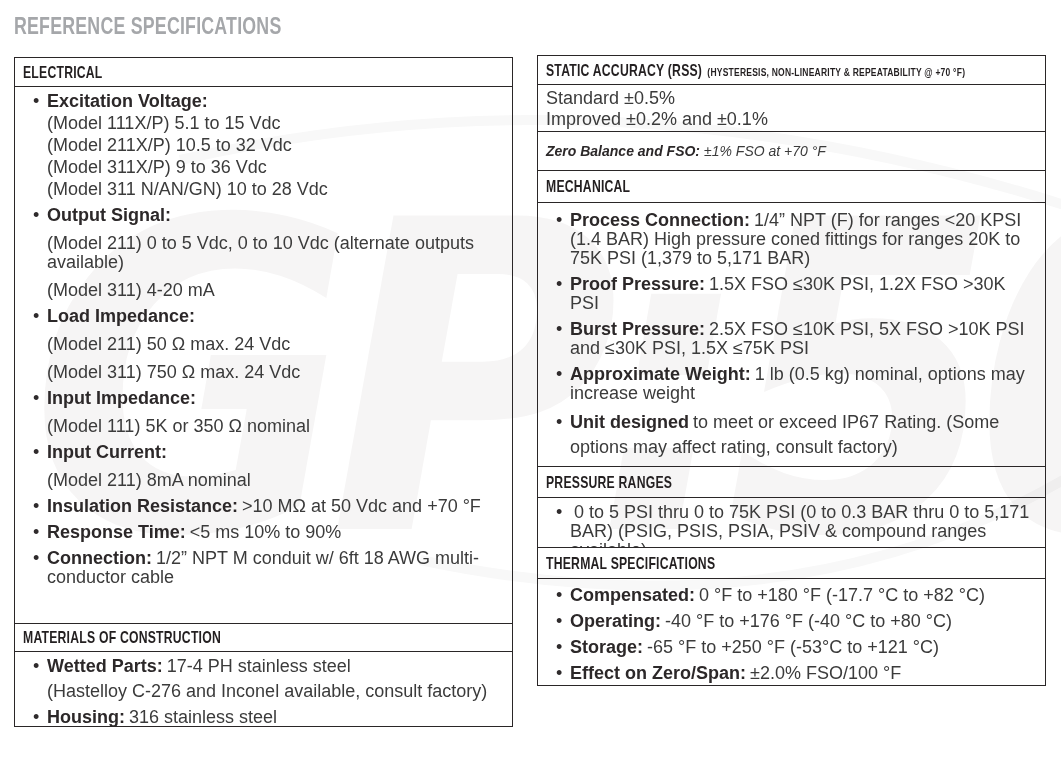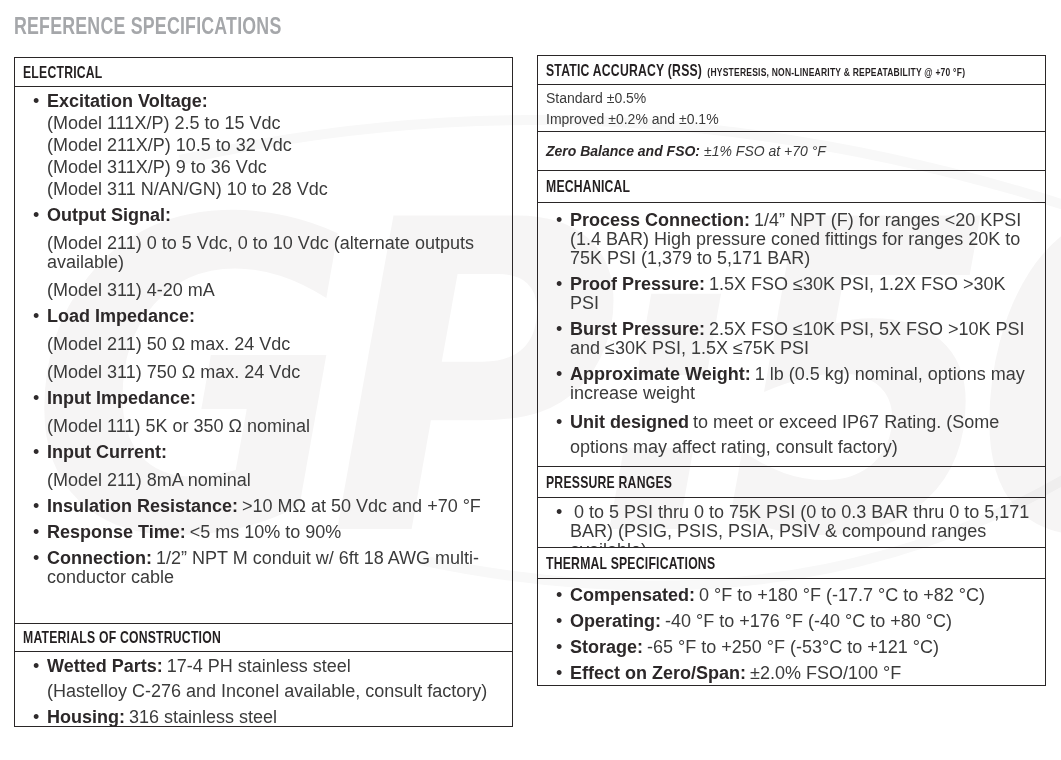--- a/index.html
+++ b/index.html
@@ -32,21 +32,21 @@
   .content { padding:5px 10px 0 10px; font-size:18px; line-height:19px; }
 
   .bullet { position:relative; padding-left:22px; }
   .bullet::before { content:"\2022"; position:absolute; left:8px; top:0; color:#2f2b2c; }
   .cont { padding-left:22px; }          
   .tight  { margin-top:3px; }
   .spaced { margin-top:9px; }
   .grp    { margin-top:7px; }
   .b { font-weight:bold; color:#2c2829; margin-right:4px; }
 
-  .plainrow { padding:3px 8px 15px 8px; font-size:14px; line-height:21px; }
+  .plainrow { padding:3px 8px 15px 8px; font-size:18px; line-height:21px; }
   .zerorow  { padding:9px 8px 0 8px;  font-size:14px; line-height:20px; }
 </style>
 </head>
 <body>
 
 <div class="watermark">GP:50</div>
 <svg class="swoosh" width="1061" height="760" viewBox="0 0 1061 760">
   <path d="M 180 160 Q 620 60 1080 210" fill="none" stroke="rgba(35,31,32,0.03)" stroke-width="10"></path>
   <path d="M 420 560 Q 800 640 1080 470" fill="none" stroke="rgba(35,31,32,0.03)" stroke-width="10"></path>
 </svg>
@@ -56,21 +56,21 @@
 </div>
 
 <div class="col col-left">
 
   <div class="seg seg-hdr" style="height:29px;">
     <span class="cond">ELECTRICAL</span>
   </div>
 
   <div class="seg content" style="height:537px;">
     <div class="bullet"><span class="b">Excitation Voltage:</span></div>
-    <div class="cont tight">(Model 111X/P) 2.5 to 15 Vdc</div>
+    <div class="cont tight">(Model 111X/P) 5.1 to 15 Vdc</div>
     <div class="cont tight">(Model 211X/P) 10.5 to 32 Vdc</div>
     <div class="cont tight">(Model 311X/P) 9 to 36 Vdc</div>
     <div class="cont tight">(Model 311 N/AN/GN) 10 to 28 Vdc</div>
 
     <div class="bullet grp"><span class="b">Output Signal:</span></div>
     <div class="cont spaced">(Model 211) 0 to 5 Vdc, 0 to 10 Vdc (alternate outputs available)</div>
     <div class="cont spaced">(Model 311) 4-20 mA</div>
 
     <div class="bullet grp"><span class="b">Load Impedance:</span></div>
     <div class="cont spaced">(Model 211) 50 Ω max. 24 Vdc</div>

